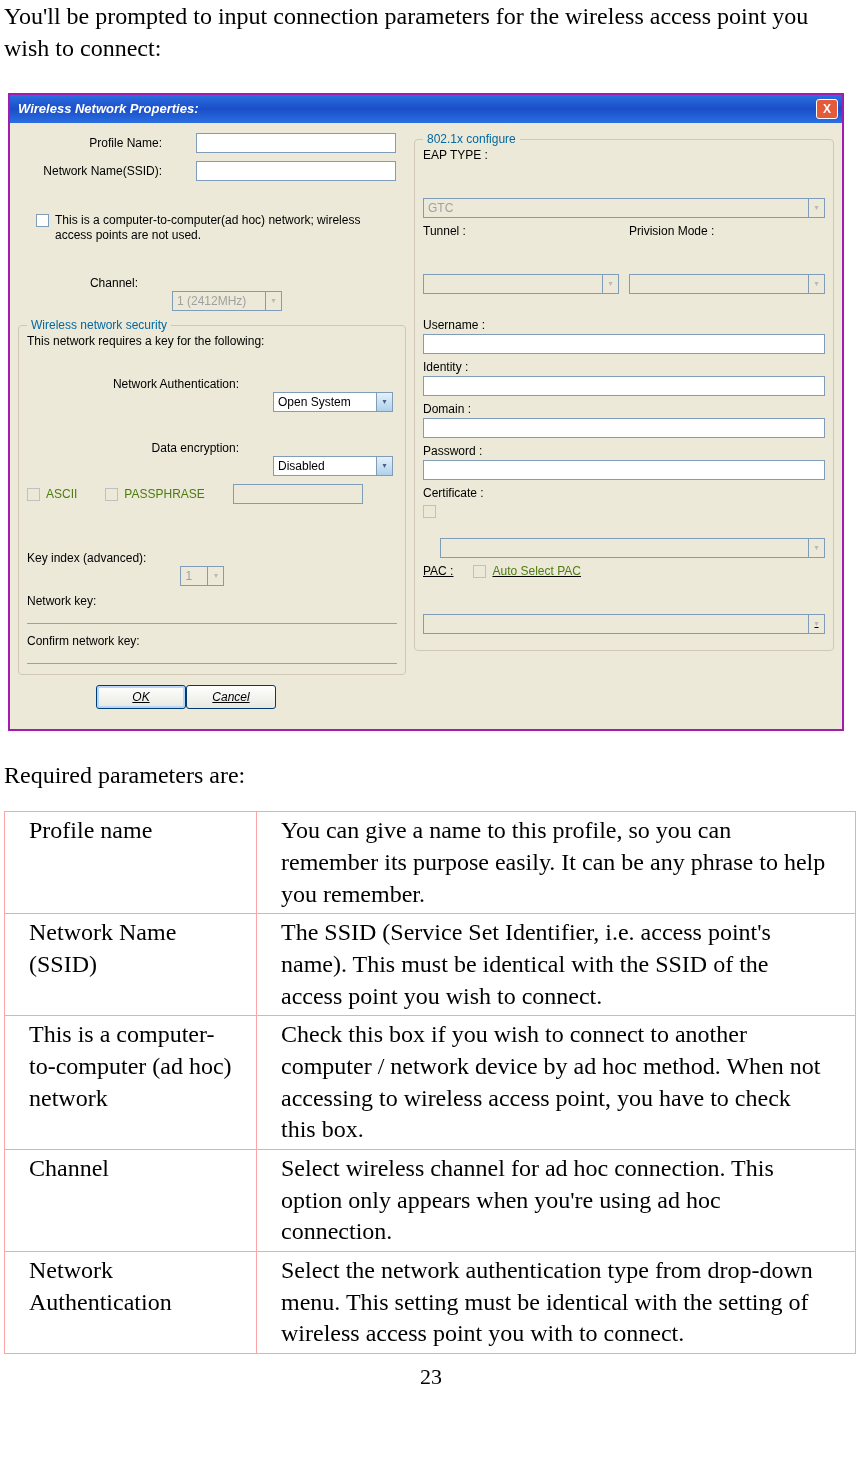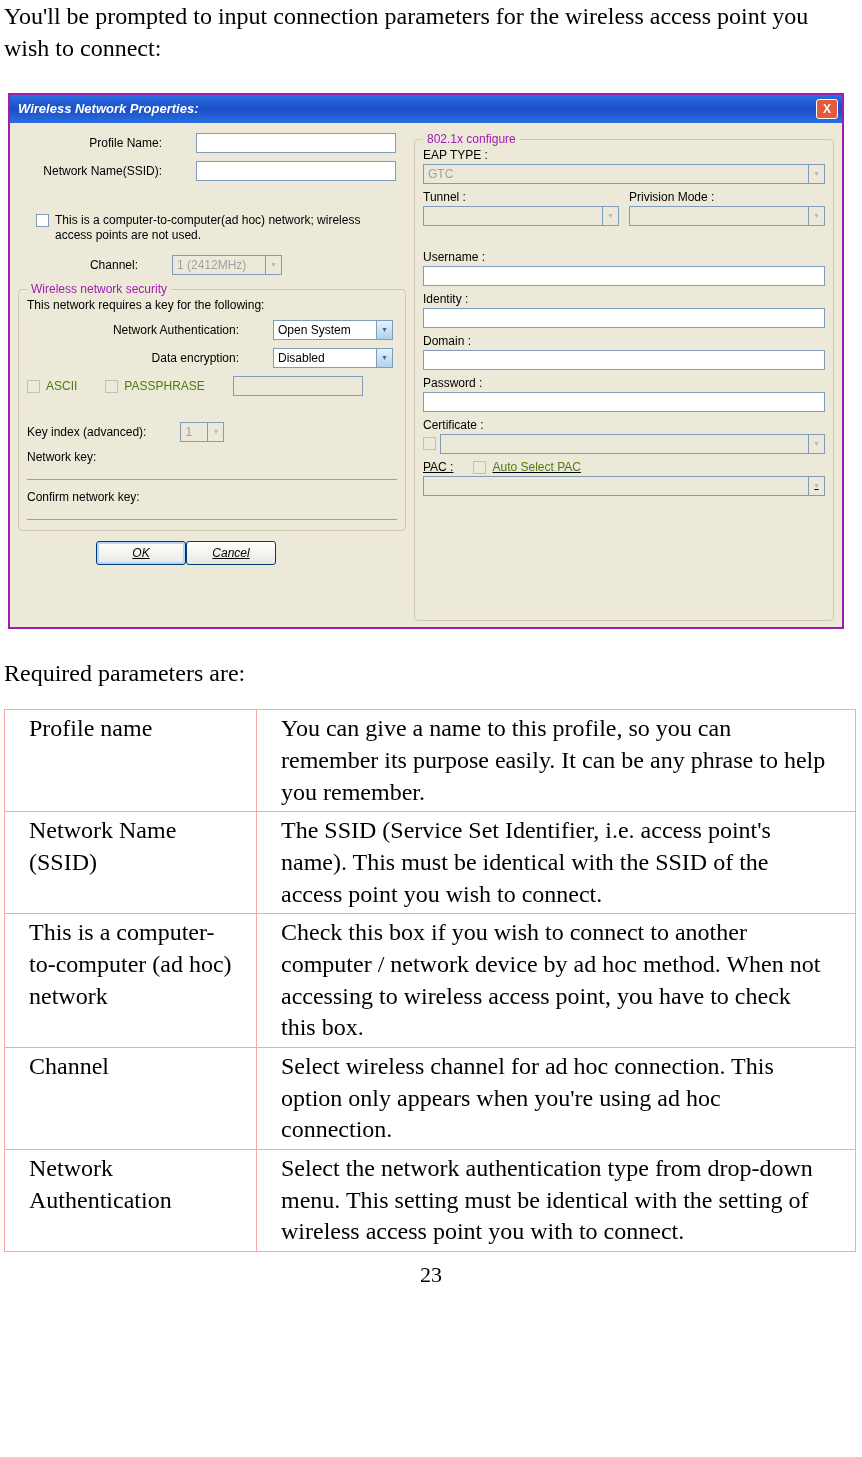--- a/index.html
+++ b/index.html
@@ -67,20 +67,21 @@
   }
   .text-input.disabled { background: #ece9d8; }
   .select {
     background: #fff;
     border: 1px solid #7f9db9;
     height: 20px;
     display: flex;
     align-items: center;
     justify-content: space-between;
     padding-left: 4px;
+    margin-top: 36px;
   }
   .select.disabled { background: #ece9d8; color: #a0a0a0; }
   .select-arrow {
     width: 16px; height: 18px;
     background: linear-gradient(to bottom, #e4f1fb, #b0d0ee);
     border-left: 1px solid #7f9db9;
     display: flex; align-items: center; justify-content: center;
     font-size: 8px; color: #4d6185;
   }
   .select.disabled .select-arrow { background: #ece9d8; color: #b8b8b8; }
@@ -90,21 +91,21 @@
     border-radius: 4px;
     padding: 8px 8px 10px 8px;
     margin-top: 6px;
     position: relative;
   }
   .fieldset-legend {
     position: absolute;
     top: -8px; left: 8px;
     background: #ece9d8;
     padding: 0 4px;
-    color: #a21caf;
+    color: #0369a1;
     font-size: 12px;
   }
   .checkbox-row { display: flex; align-items: flex-start; gap: 6px; font-size: 12px; }
   .checkbox {
     width: 13px; height: 13px;
     border: 1px solid #7f9db9;
     background: #fff;
     flex-shrink: 0;
     margin-top: 1px;
   }

